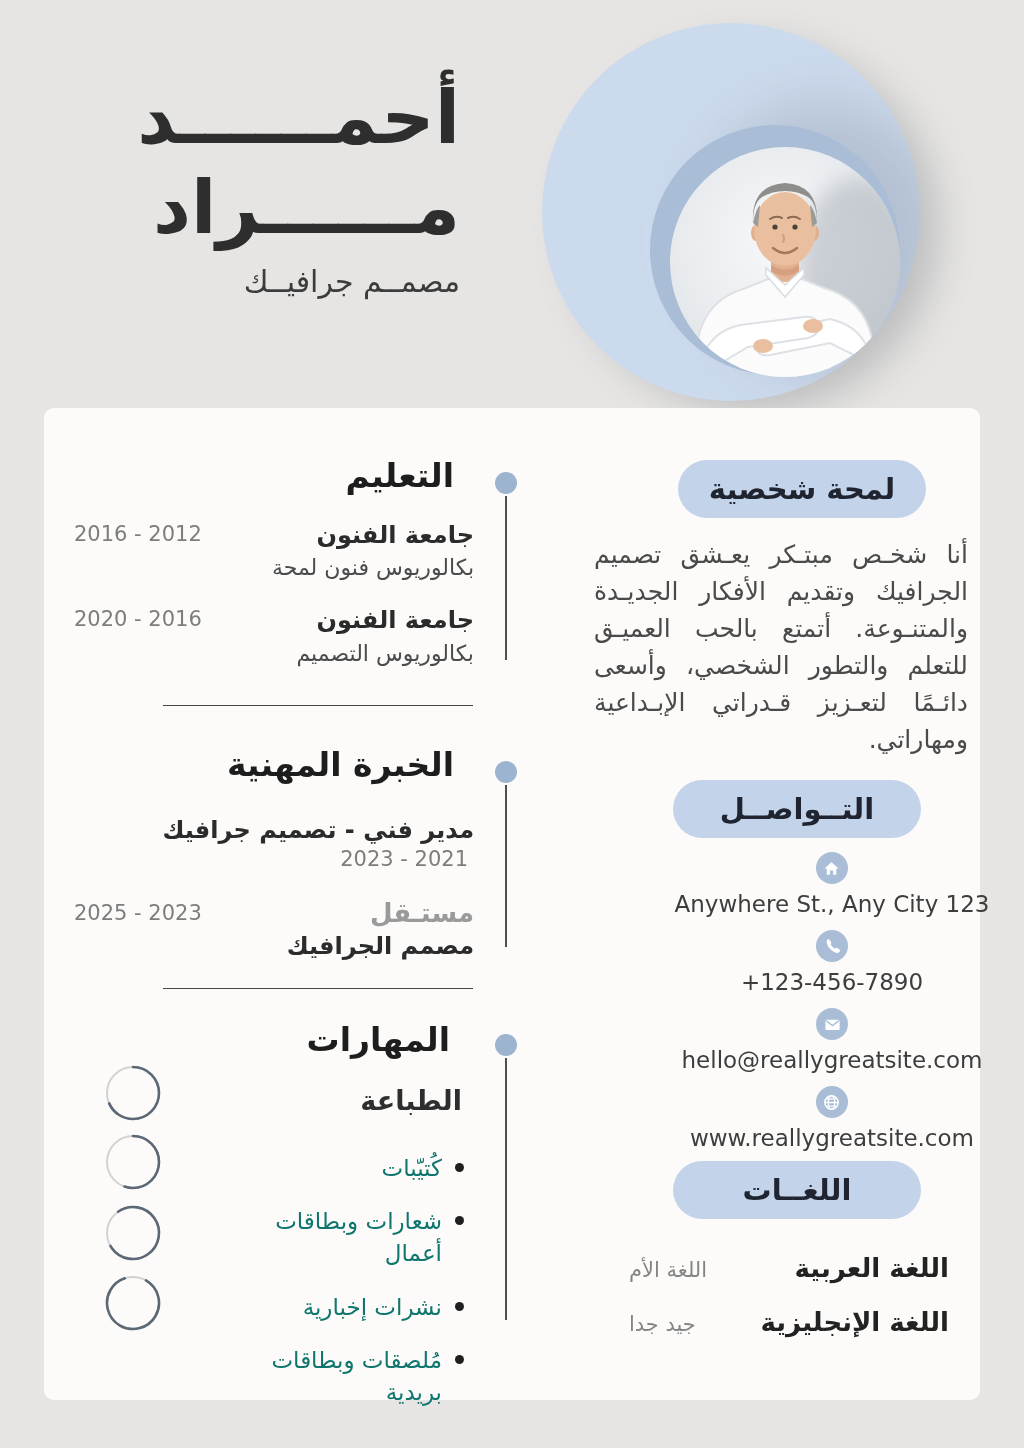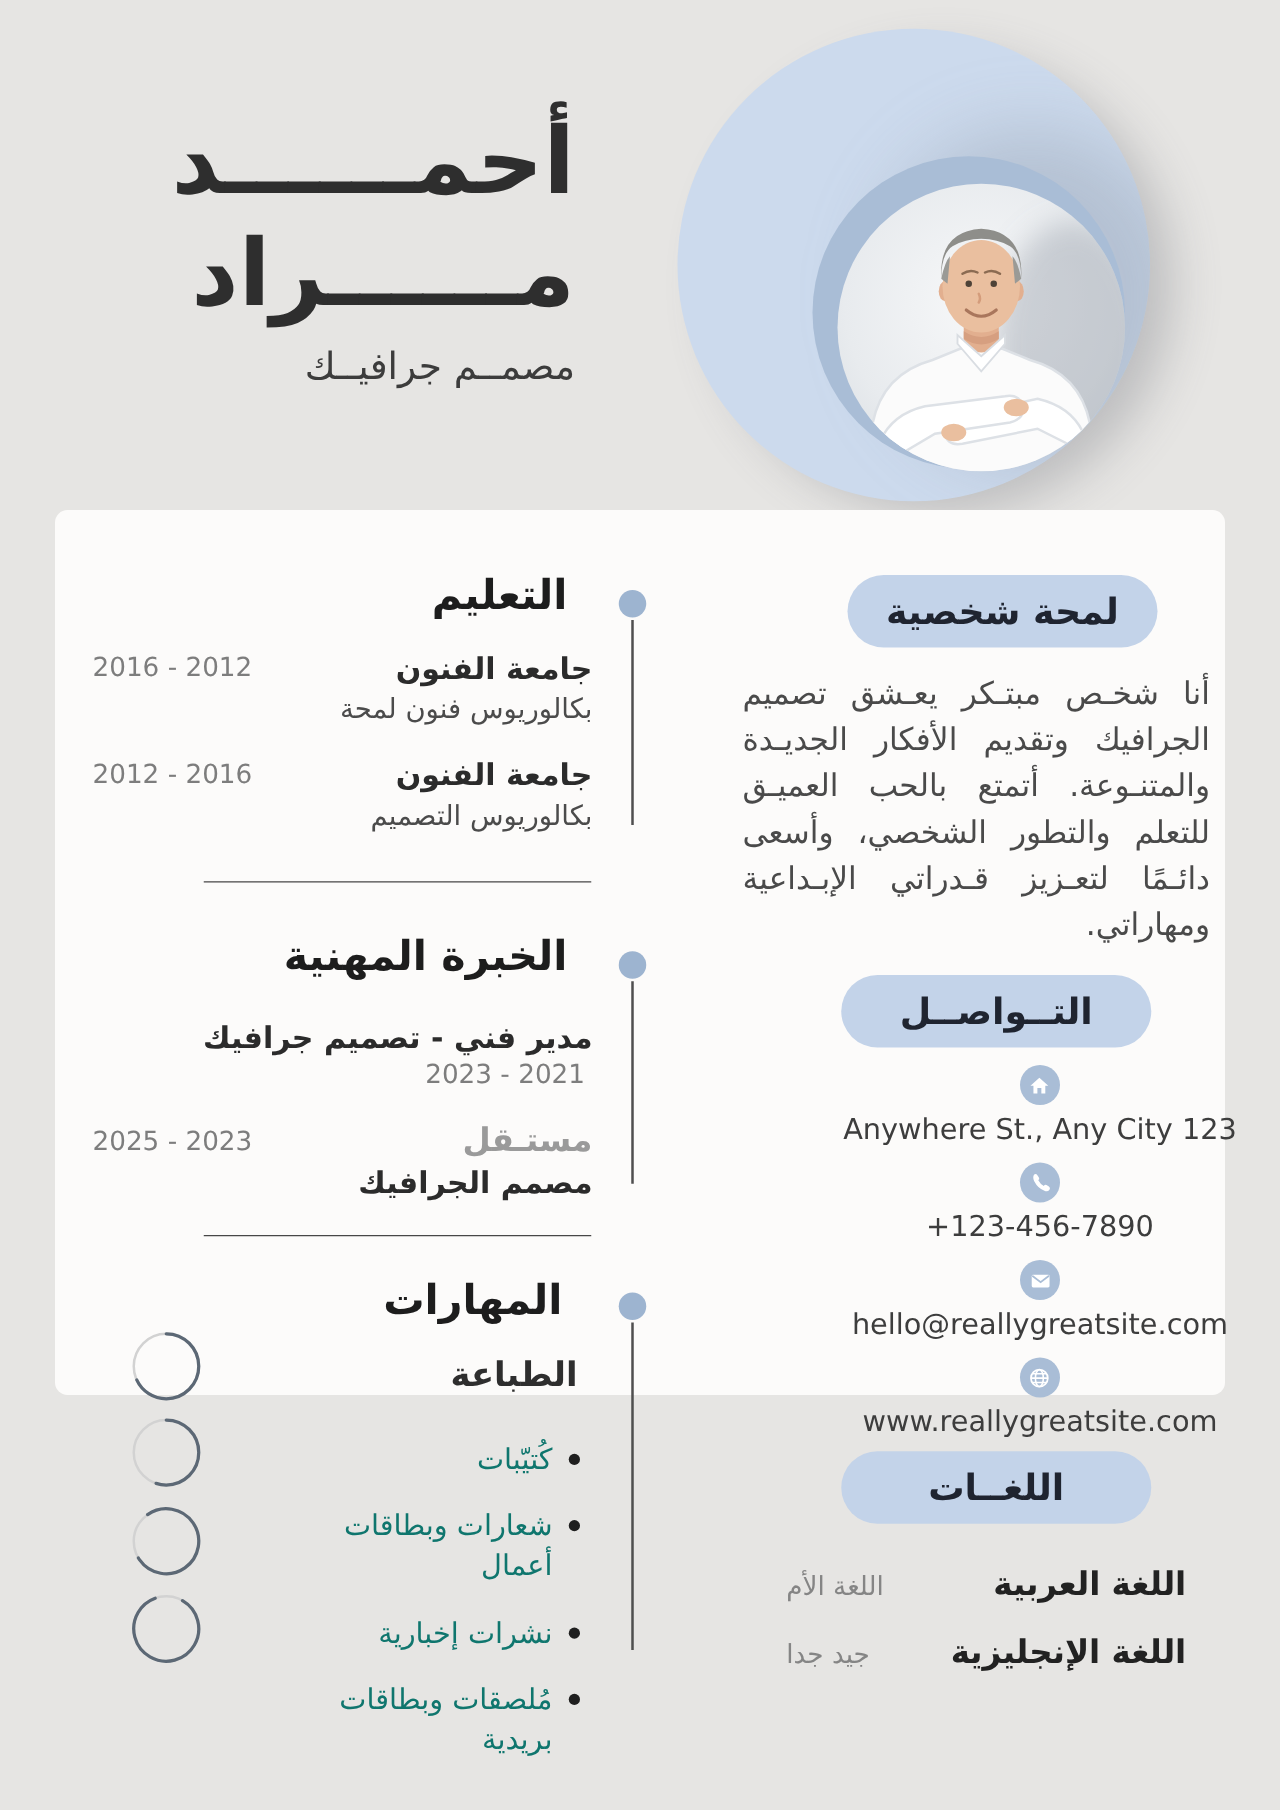--- a/index.html
+++ b/index.html
@@ -7,38 +7,38 @@
     --accent-mid-blue:#a9bdd6; --pill-blue:#c3d3e9; --timeline-dot:#9db4d0;
     --heading:#1d1d1d; --body-text:#4a4a4a; --muted-text:#858585; --dark:#2e2e2e;
   }
   *{margin:0;padding:0;box-sizing:border-box;}
   body{width:1024px;height:1448px;background:var(--page-bg);
        font-family:"DejaVu Sans",sans-serif;position:relative;overflow:hidden;}
   .abs{position:absolute;}
   .ltr{direction:ltr;unicode-bidi:isolate;}
 
   
-  .name-block{left:100px;top:92px;width:360px;direction:rtl;text-align:right;color:var(--dark);}
+  .name-block{left:100px;top:80px;width:360px;direction:rtl;text-align:right;color:var(--dark);}
   .first-name{font-size:74px;font-weight:bold;line-height:1.0;letter-spacing:1px;}
   .last-name{font-size:74px;font-weight:bold;line-height:1.0;margin-top:16px;letter-spacing:1px;}
   .job-title{font-size:30px;color:#3c3c3c;margin-top:20px;font-weight:500;}
 
   .photo-comp{left:542px;top:23px;width:378px;height:378px;}
   .outer-circle{position:absolute;inset:0;border-radius:50%;background:var(--accent-light-blue);
       overflow:hidden;box-shadow:24px 16px 38px -6px rgba(95,100,110,.30);}
   .outer-shade{position:absolute;right:-30px;top:80px;width:250px;height:270px;border-radius:50%;
       background:rgba(125,135,150,.30);filter:blur(28px);}
   .mid-circle{position:absolute;left:108px;top:102px;width:250px;height:250px;border-radius:50%;
       background:var(--accent-mid-blue);}
   .photo-circle{position:absolute;left:128px;top:124px;width:230px;height:230px;border-radius:50%;
       overflow:hidden;background:radial-gradient(circle at 50% 42%,#f7f8f9 0%,#e8ebee 62%,#d7dce1 100%);}
   .photo-circle svg{display:block;width:100%;height:100%;}
 
   
-  .card{left:44px;top:408px;width:936px;height:708px;background:var(--card-bg);border-radius:10px;}
+  .card{left:44px;top:408px;width:936px;height:992px;background:var(--card-bg);border-radius:10px;}
 
   
   .tl-dot{width:22px;height:22px;border-radius:50%;background:var(--timeline-dot);left:451px;}
   .tl-line{width:2px;background:#4f4f4f;left:461px;}
 
   .sec{direction:rtl;text-align:right;}
   .sec-title{font-size:33px;font-weight:bold;color:var(--heading);}
 
   
   .left-col{left:30px;width:400px;}
@@ -152,21 +152,21 @@
         <div class="entry-main">جامعة الفنون</div>
         <div class="entry-sub">بكالوريوس فنون لمحة</div>
       </div>
       <div class="entry-date ltr">2016 - 2012</div>
     </div>
     <div class="entry-row" style="margin-top:24px">
       <div>
         <div class="entry-main">جامعة الفنون</div>
         <div class="entry-sub">بكالوريوس التصميم</div>
       </div>
-      <div class="entry-date ltr">2012 - 2016</div>
+      <div class="entry-date ltr">2020 - 2016</div>
     </div>
   </div>
 
   <div class="abs divider" style="top:297px"></div>
 
   <div class="abs sec left-col" style="top:337px">
     <div class="sec-title">الخبرة المهنية</div>
     <div class="role-line" style="margin-top:32px">
       <span>مدير فني - تصميم جرافيك</span>
       <span class="entry-date ltr">2023 - 2021</span>

